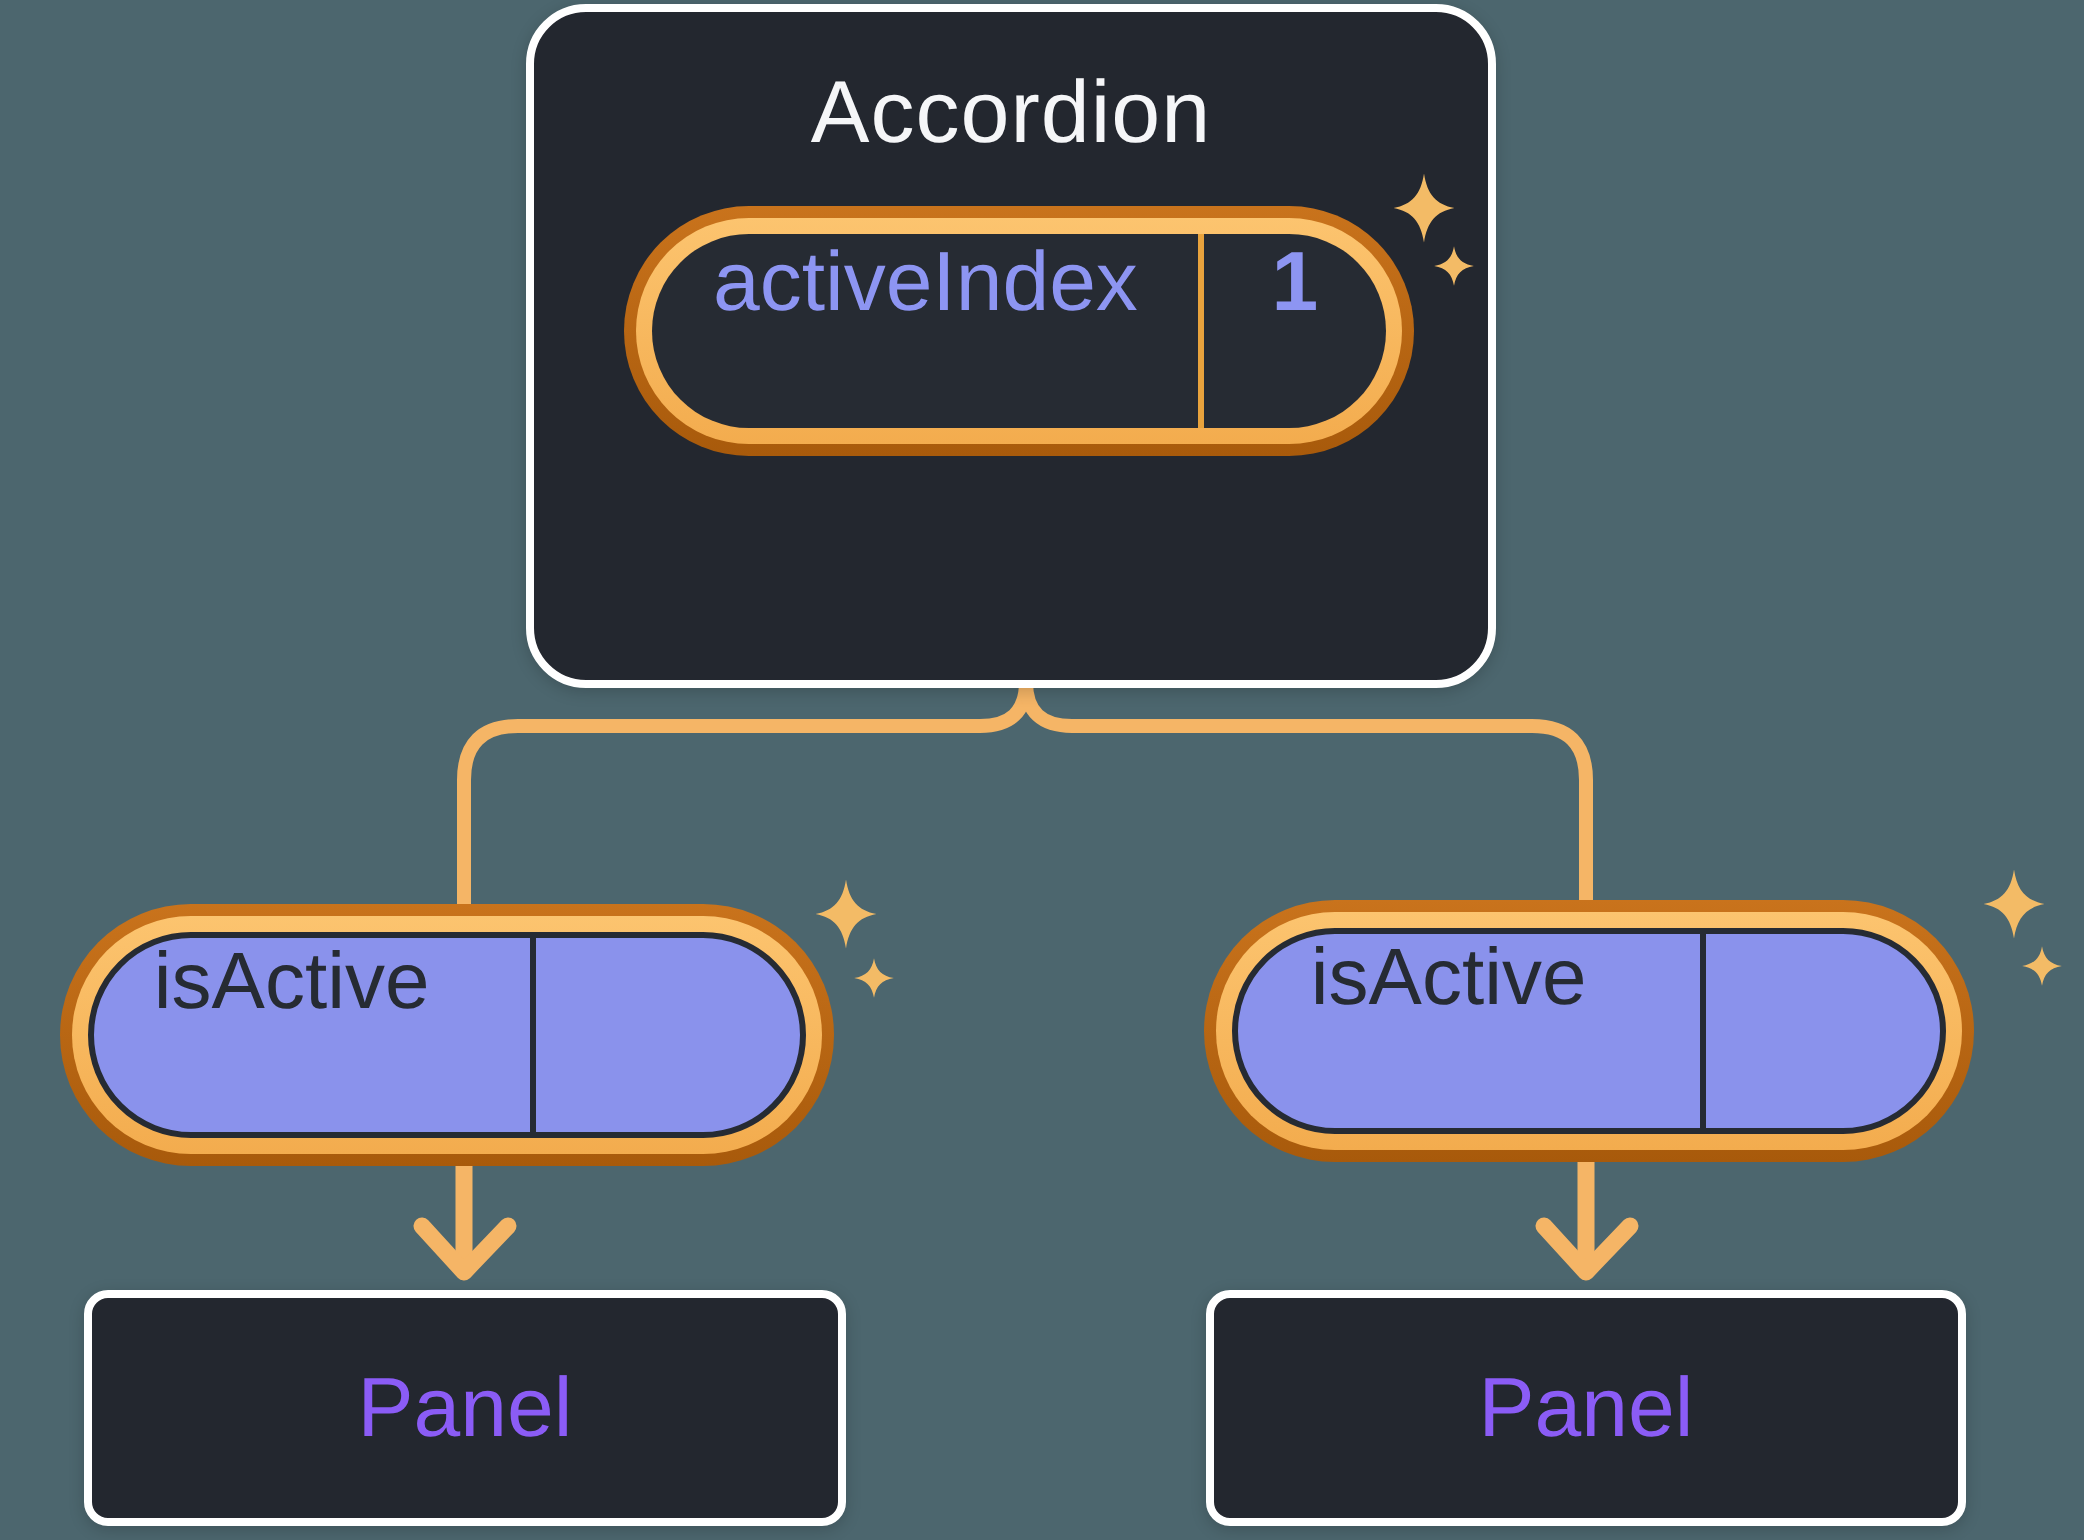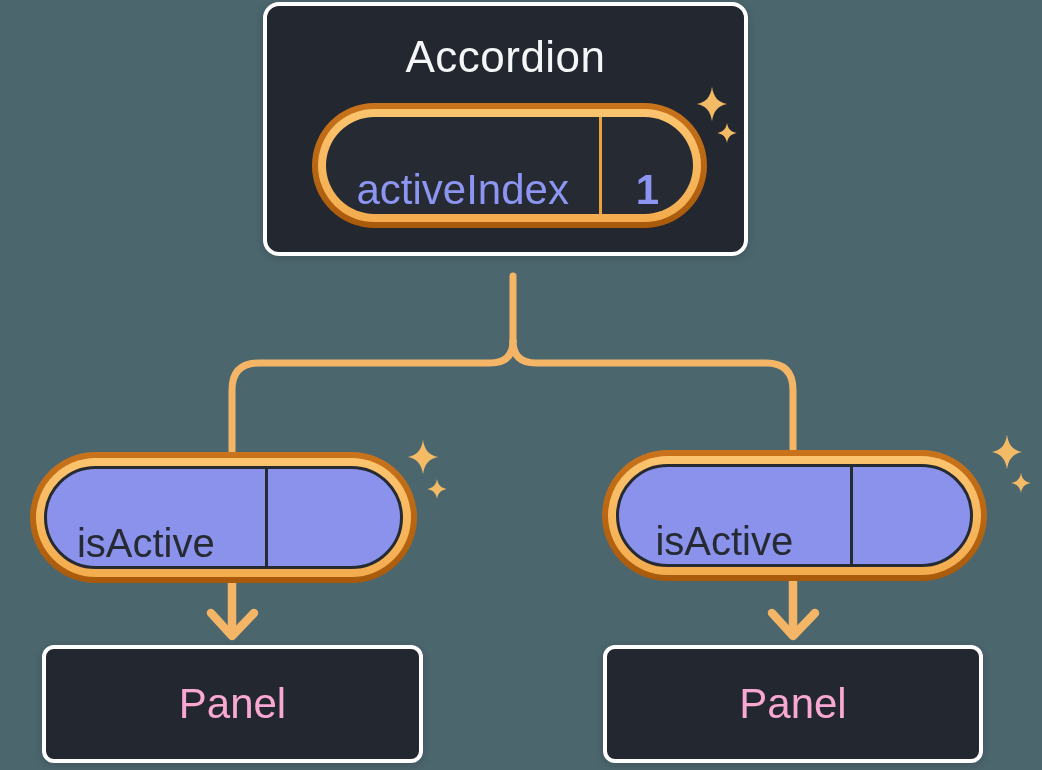--- a/index.html
+++ b/index.html
@@ -26,36 +26,36 @@
   
   .dark-card {
     position: absolute;
     background: #23272F;
     border: 4px solid #FFFFFF;
     border-radius: 16px;
     box-sizing: border-box;
     box-shadow: 0 2px 8px rgba(0,0,0,0.18);
     z-index: 2;
   }
-  .accordion-card { left: 263px; top: 2px; width: 485px; height: 254px; }
+  .accordion-card { left: 263px; top: 2px; width: 485px; height: 342px; border-radius: 30px; }
   .card-title {
     position: absolute;
     left: 0; right: 0; top: 26px;
     text-align: center;
     color: #F5F6F8;
     font-size: 44px;
     font-weight: 500;
     letter-spacing: 0.5px;
   }
   .panel-card {
     display: flex;
     align-items: center;
     justify-content: center;
     border-radius: 12px;
-    color: #f9a8d4;
+    color: #8b5cf6;
     font-size: 42px;
     font-weight: 500;
     z-index: 2;
   }
   .panel-left  { left: 42px;  top: 645px; width: 381px; height: 118px; }
   .panel-right { left: 603px; top: 645px; width: 380px; height: 118px; }
 
   
   .pill-outer {
     position: absolute;
@@ -90,21 +90,21 @@
   .prop-pill .pill-core {
     background: #8A92EC;
     border: 3px solid #262B33;
     gap: 20px;
   }
   .prop-pill .pill-cell { color: #262B33; font-size: 40px; }
   .prop-pill .pill-sep  { width: 3px; background: #262B33; }
 
   .pill-cell {
     display: flex;
-    align-items: flex-end;
+    align-items: flex-start;
     justify-content: center;
   }
   .cell-label-75 { width: 74.5%; }
   .cell-label-56 { width: 56%; }
   .cell-label-60 { width: 60%; }
   .cell-value { flex: 1; font-weight: 700; }
 
   
   .conn {
     stroke: #F5B566;

